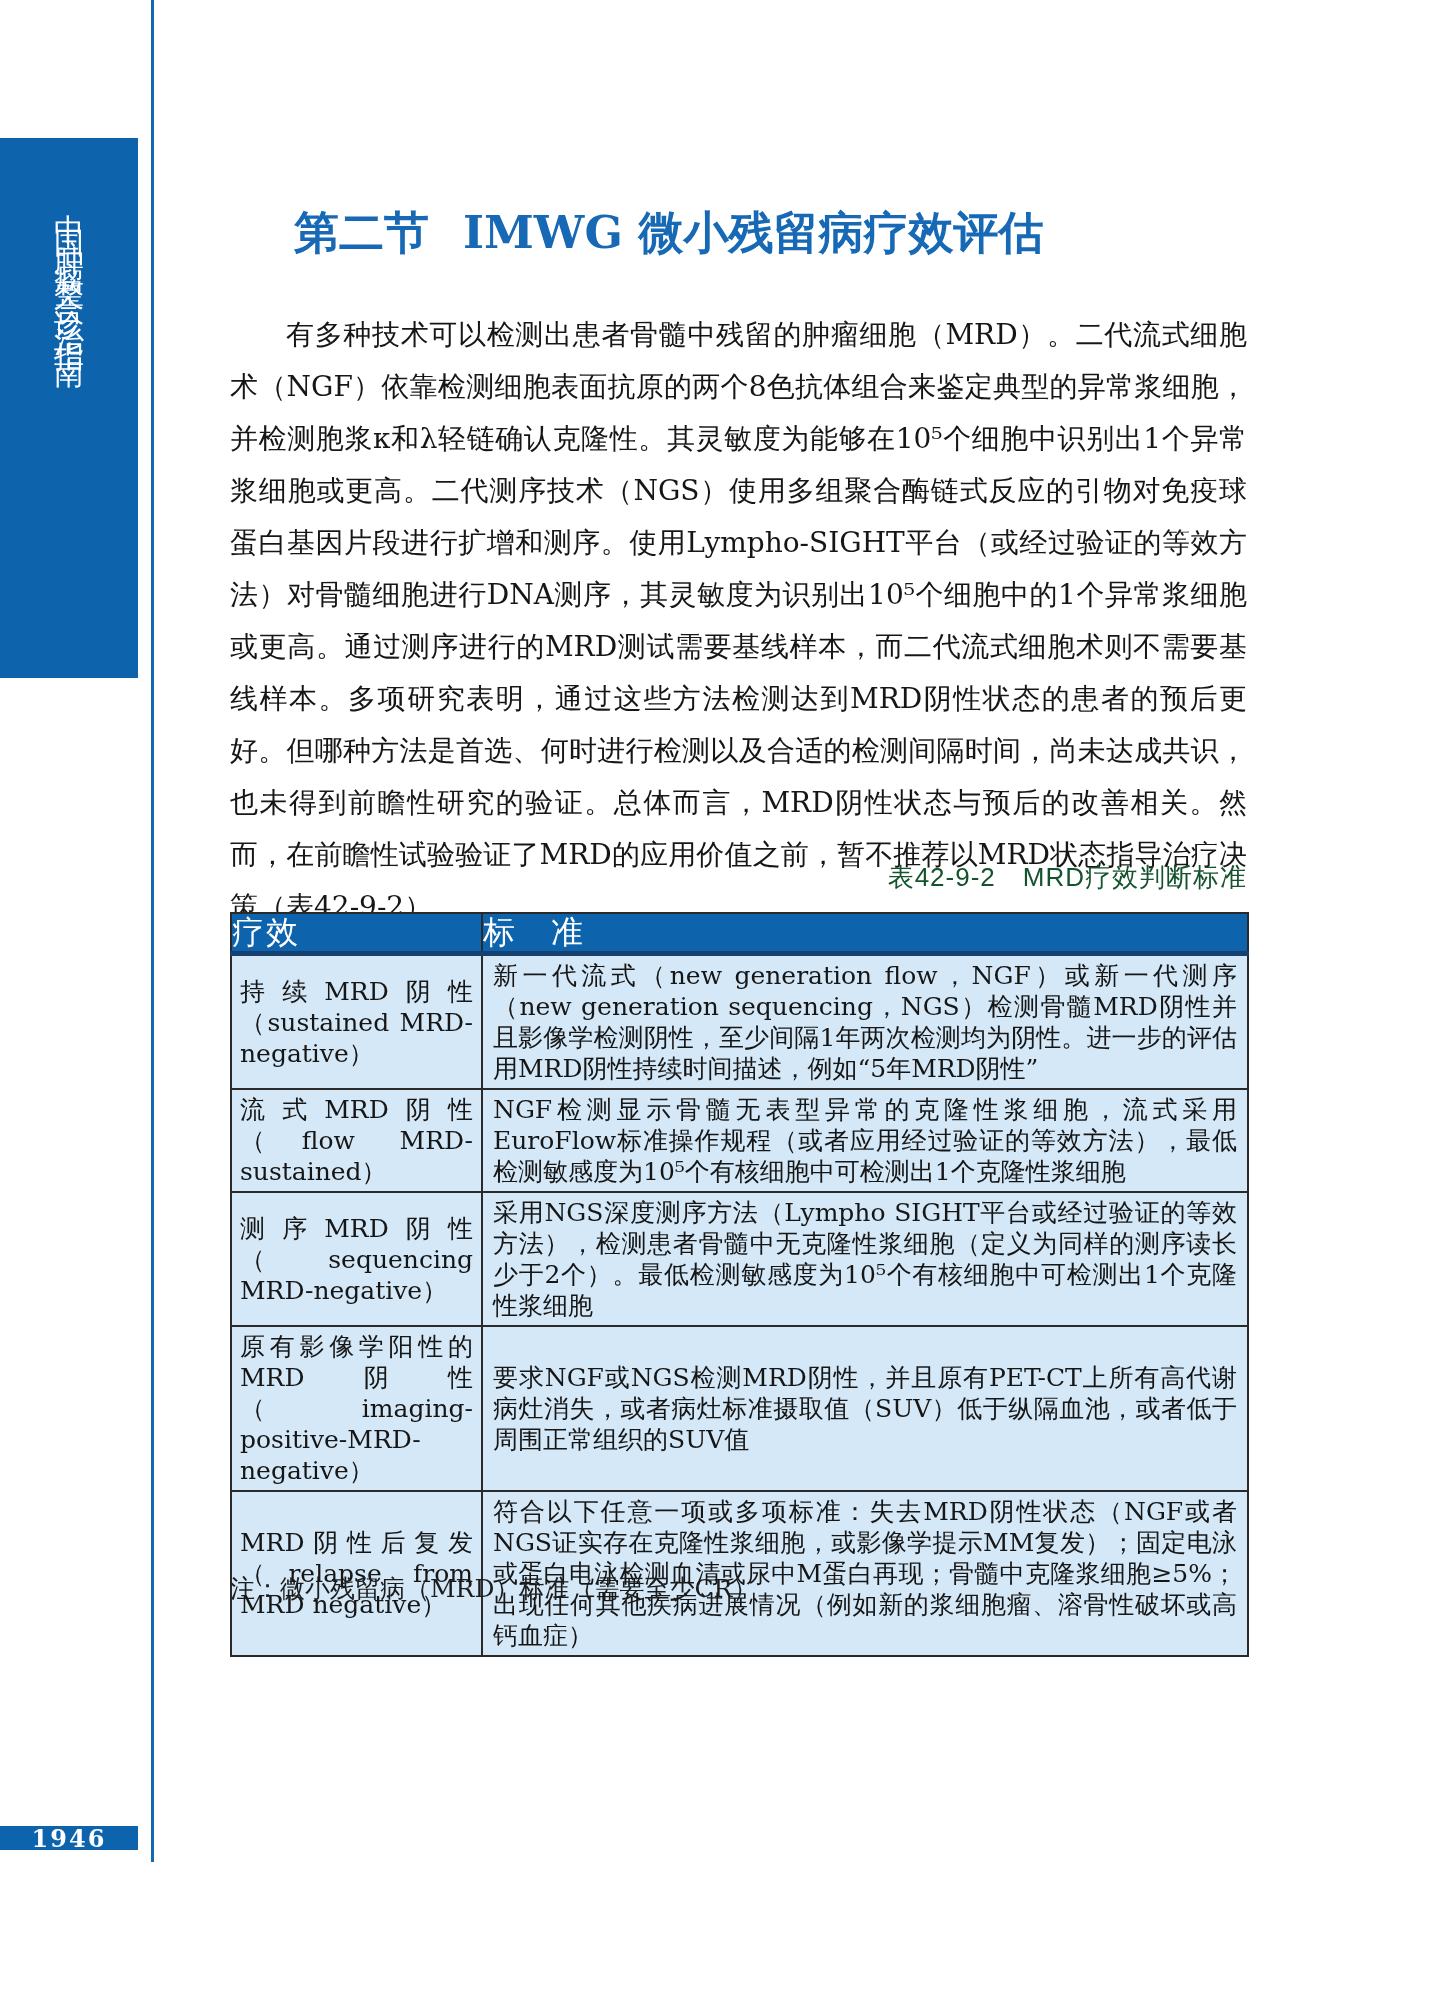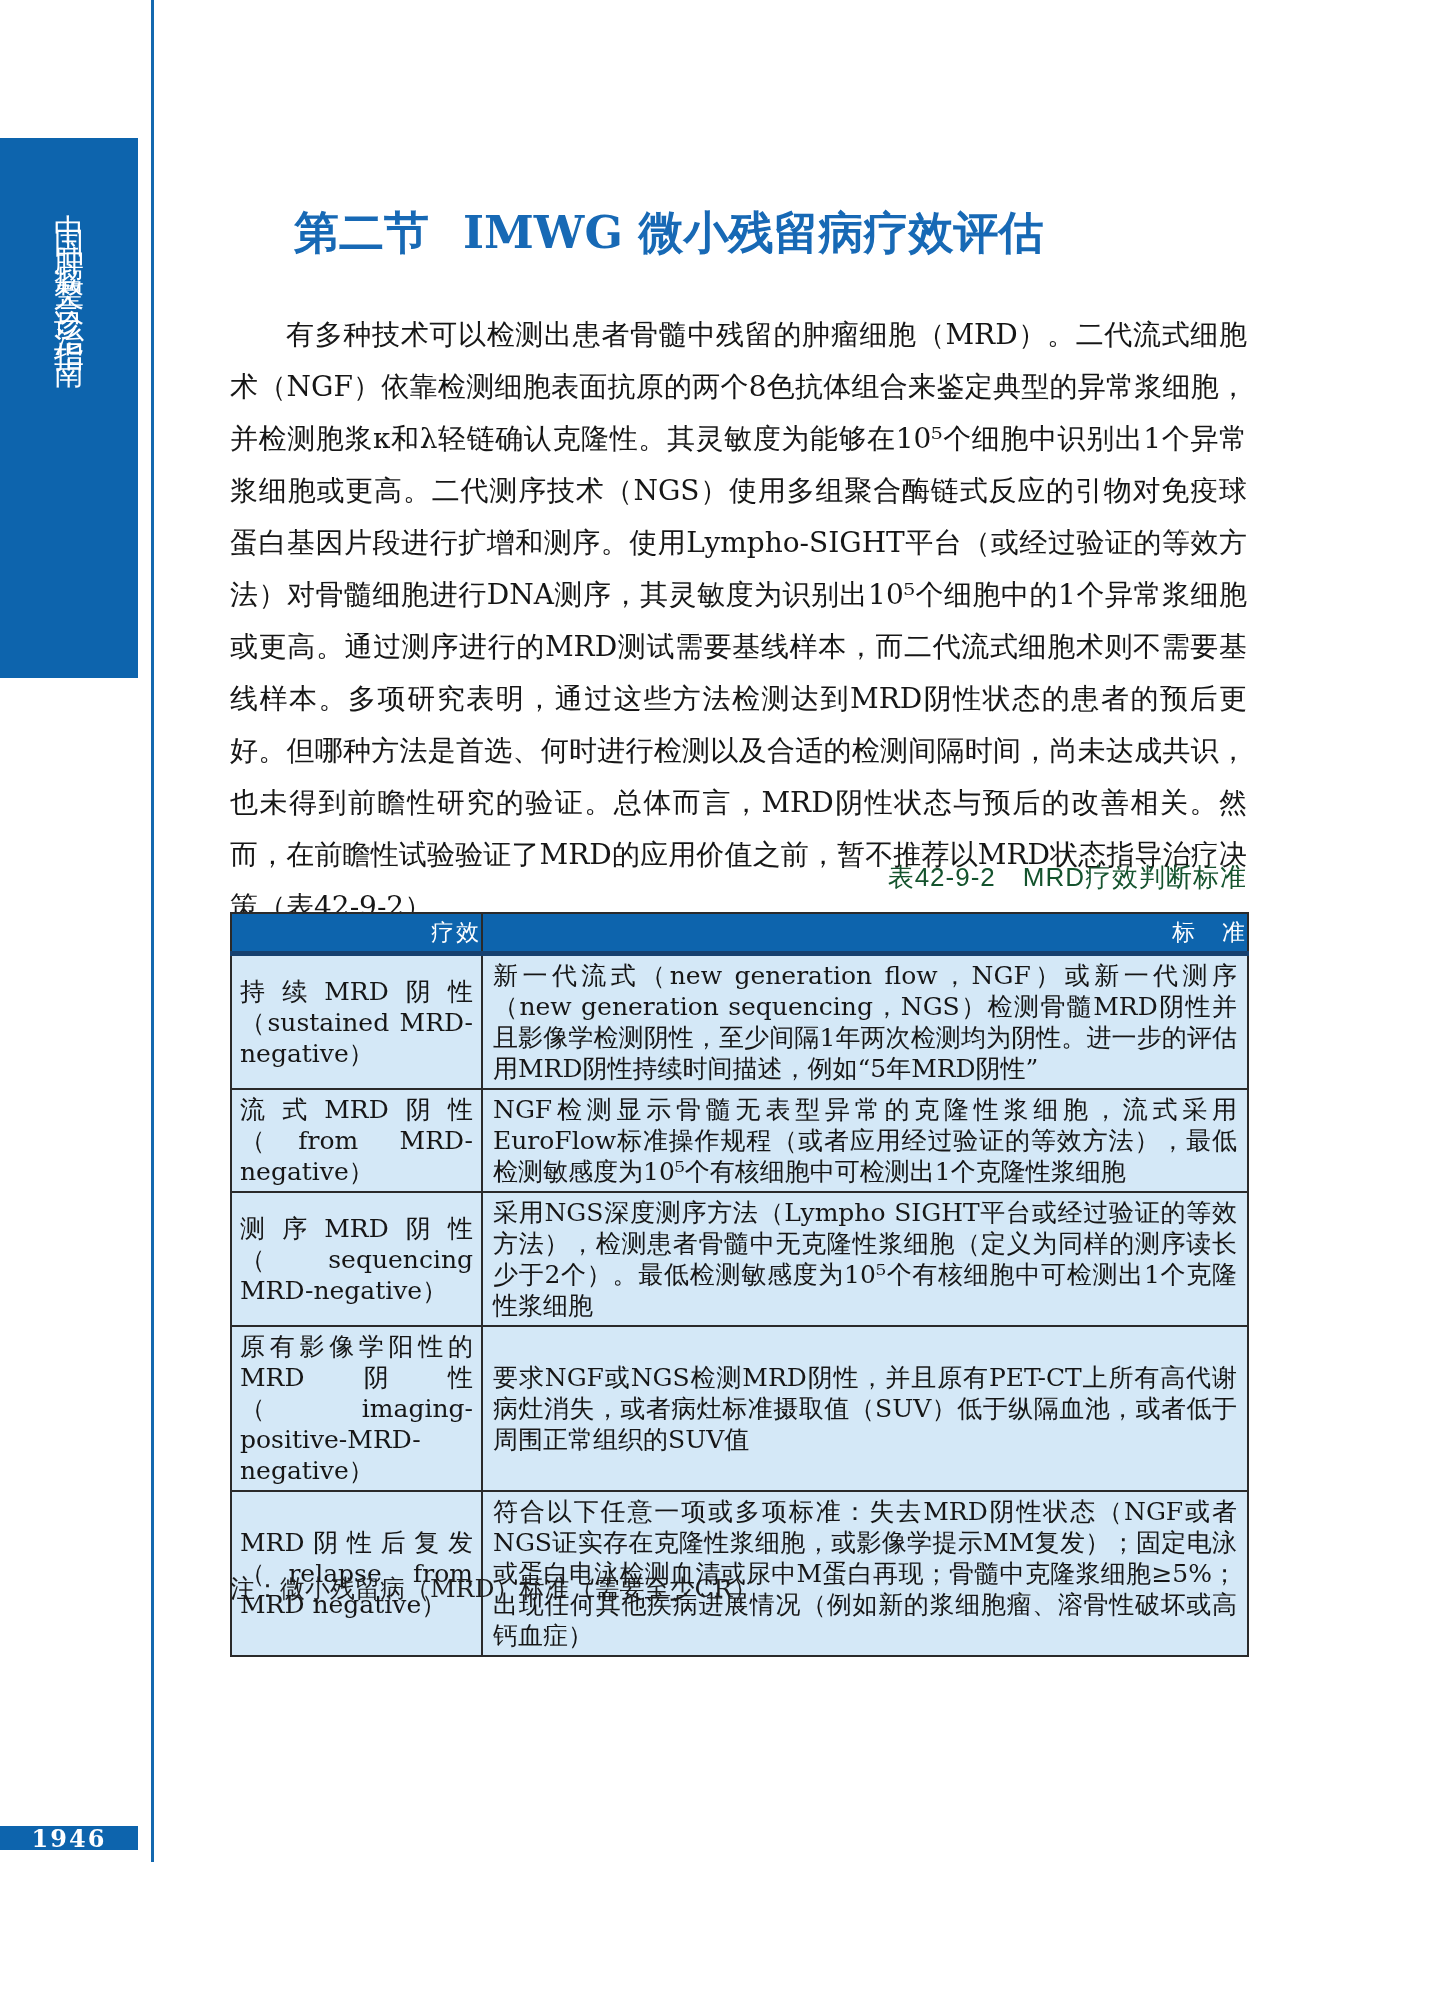--- a/index.html
+++ b/index.html
@@ -67,25 +67,25 @@
   table.mrd-table{
     position:absolute;left:230px;top:912px;width:1017px;
     border-collapse:collapse;table-layout:fixed;
     font-size:25px;line-height:31px;
   }
   .mrd-table col.col-effect{width:251px;}
   .mrd-table col.col-criteria{width:766px;}
   .mrd-table th{
     background:#0d64ad;color:#ffffff;
     font-family:"DejaVu Sans","Liberation Sans",sans-serif;
-    font-weight:500;font-size:23px;
+    font-weight:500;font-size:32px;
     height:33px;padding:2px 0;
     border:2px solid #2a2a2a;
     border-bottom:5px solid #16406f;
-    text-align:right;letter-spacing:2px;
+    text-align:left;letter-spacing:2px;
   }
   .mrd-table td{
     background:#d4e8f7;
     border:2px solid #2a2a2a;
     vertical-align:middle;
     padding:4px 10px;
     text-align:justify;
     color:#161616;
   }
   .mrd-table td.effect{padding:4px 8px;}
@@ -132,21 +132,21 @@
         <th>疗效</th>
         <th>标　准</th>
       </tr>
     </thead>
     <tbody>
       <tr class="r1">
         <td class="effect">持续MRD阴性（sustained MRD-negative）</td>
         <td class="criteria">新一代流式（new generation flow，NGF）或新一代测序（new generation sequencing，NGS）检测骨髓MRD阴性并且影像学检测阴性，至少间隔1年两次检测均为阴性。进一步的评估用MRD阴性持续时间描述，例如“5年MRD阴性”</td>
       </tr>
       <tr class="r2">
-        <td class="effect">流式MRD阴性（from MRD- negative）</td>
+        <td class="effect">流式MRD阴性（flow MRD- sustained）</td>
         <td class="criteria">NGF检测显示骨髓无表型异常的克隆性浆细胞，流式采用EuroFlow标准操作规程（或者应用经过验证的等效方法），最低检测敏感度为10⁵个有核细胞中可检测出1个克隆性浆细胞</td>
       </tr>
       <tr class="r3">
         <td class="effect">测序MRD阴性（sequencing MRD-negative）</td>
         <td class="criteria">采用NGS深度测序方法（Lympho SIGHT平台或经过验证的等效方法），检测患者骨髓中无克隆性浆细胞（定义为同样的测序读长少于2个）。最低检测敏感度为10⁵个有核细胞中可检测出1个克隆性浆细胞</td>
       </tr>
       <tr class="r4">
         <td class="effect">原有影像学阳性的MRD阴性（imaging-positive-MRD-negative）</td>
         <td class="criteria">要求NGF或NGS检测MRD阴性，并且原有PET-CT上所有高代谢病灶消失，或者病灶标准摄取值（SUV）低于纵隔血池，或者低于周围正常组织的SUV值</td>
       </tr>

